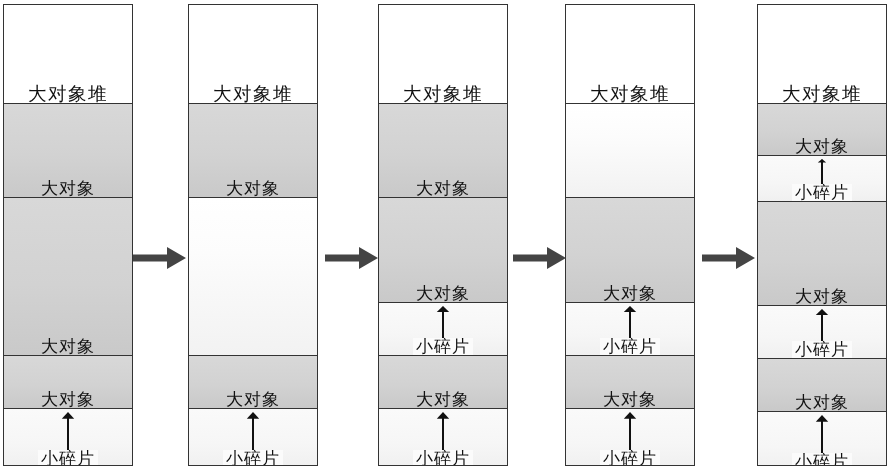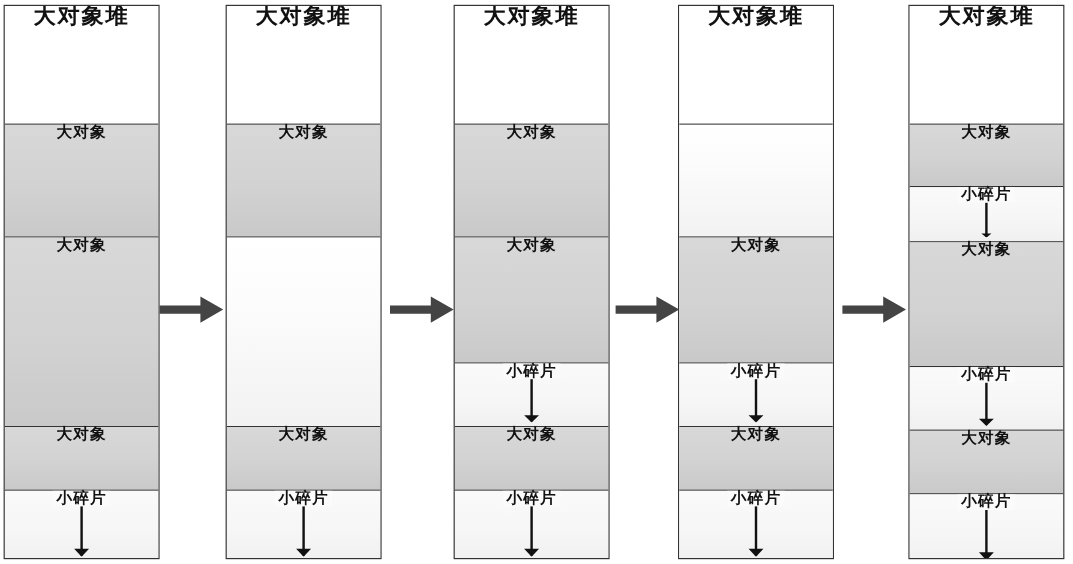--- a/index.html
+++ b/index.html
@@ -32,31 +32,30 @@
     flex-direction: column;
     overflow: hidden;
   }
 
   
   .block {
     position: relative;
     box-sizing: border-box;
     border-bottom: 1.4px solid #333333;
     display: flex;
-    align-items: flex-start;
+    align-items: flex-end;
     justify-content: center;
     flex: none;
-    font-weight: bold;
   }
   .block:last-child { border-bottom: none; }
 
   .block .label {
     position: relative;
     z-index: 3;
-    font-size: 13px;
+    font-size: 17px;
     color: #111111;
     letter-spacing: 1px;
     white-space: nowrap;
     line-height: 1;
   }
 
   
   .block.header {
     background: #ffffff;
   }

